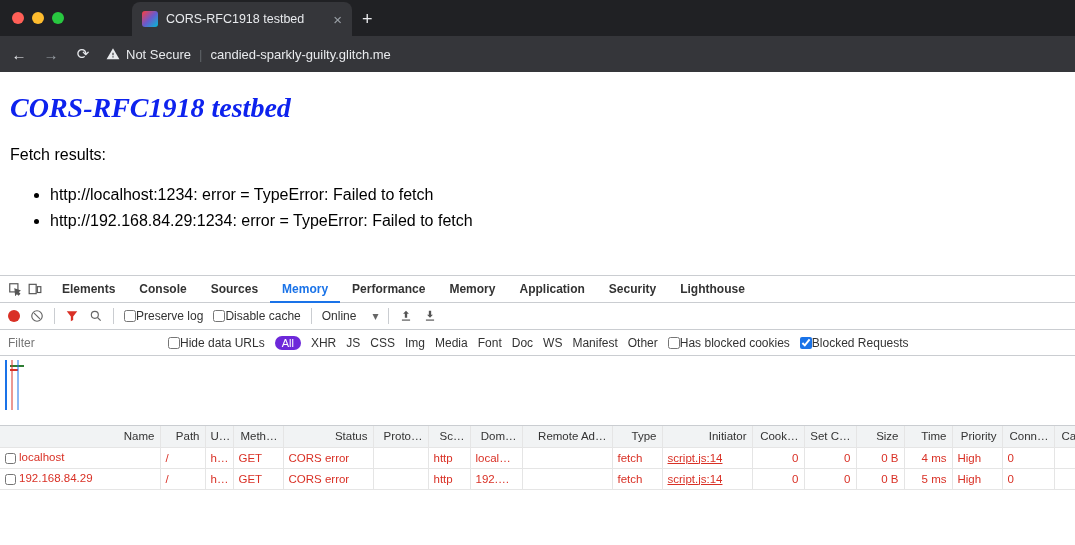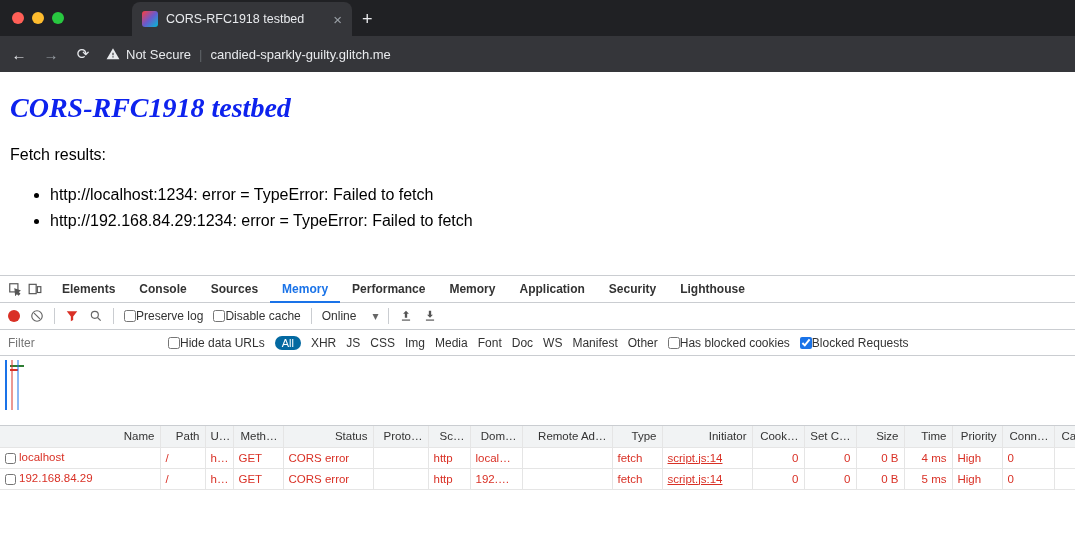--- a/index.html
+++ b/index.html
@@ -29,21 +29,21 @@
   .devtools { border-top: 1px solid #cacdd1; background: #fff; font-size: 12px; color: #333; height: 270px; display: flex; flex-direction: column; }
   .dt-tabs { display: flex; align-items: center; height: 27px; border-bottom: 1px solid #cacdd1; padding: 0 8px; gap: 0; }
   .dt-tabs .dtt { padding: 0 12px; height: 27px; line-height: 27px; color: #333; cursor: pointer; font-weight: bold; }
   .dt-tabs .dtt.active { color: #1a73e8; border-bottom: 2px solid #1a73e8; }
   .dt-tabs .dt-left { display: flex; gap: 6px; margin-right: 8px; }
   .dt-toolbar { display: flex; align-items: center; height: 27px; border-bottom: 1px solid #cacdd1; padding: 0 8px; gap: 10px; }
   .dt-toolbar .rec { width: 12px; height: 12px; border-radius: 50%; background: #d93025; }
   .dt-toolbar .sep { width: 1px; height: 16px; background: #cacdd1; }
   .dt-filter { display: flex; align-items: center; height: 26px; border-bottom: 1px solid #cacdd1; padding: 0 8px; gap: 10px; }
   .dt-filter input.filter-text { border: none; outline: none; font-size: 12px; width: 150px; color: #333; }
-  .pill { background: #0369a1; color: #fff; border-radius: 8px; padding: 1px 7px; font-size: 11px; }
+  .pill { background: #6d28d9; color: #fff; border-radius: 8px; padding: 1px 7px; font-size: 11px; }
   .cb { display: inline-flex; align-items: center; gap: 0; }
   .cb input { width: 12px; height: 12px; }
   .dt-timeline { height: 70px; border-bottom: 1px solid #cacdd1; position: relative; }
   .ruler { height: 16px; font-size: 10px; color: #888; display: flex; }
   .ruler .tick { width: 90px; border-left: 1px solid #eee; padding-left: 4px; }
   .ruler .tick:first-child { width: 40px; border: none; }
   .overview { height: 54px; position: relative; }
   .overview .spikes { position: absolute; left: 4px; top: 4px; }
   .dt-table { flex: 1; overflow: hidden; }
   .dt-table table { border-collapse: collapse; width: 100%; table-layout: fixed; }

